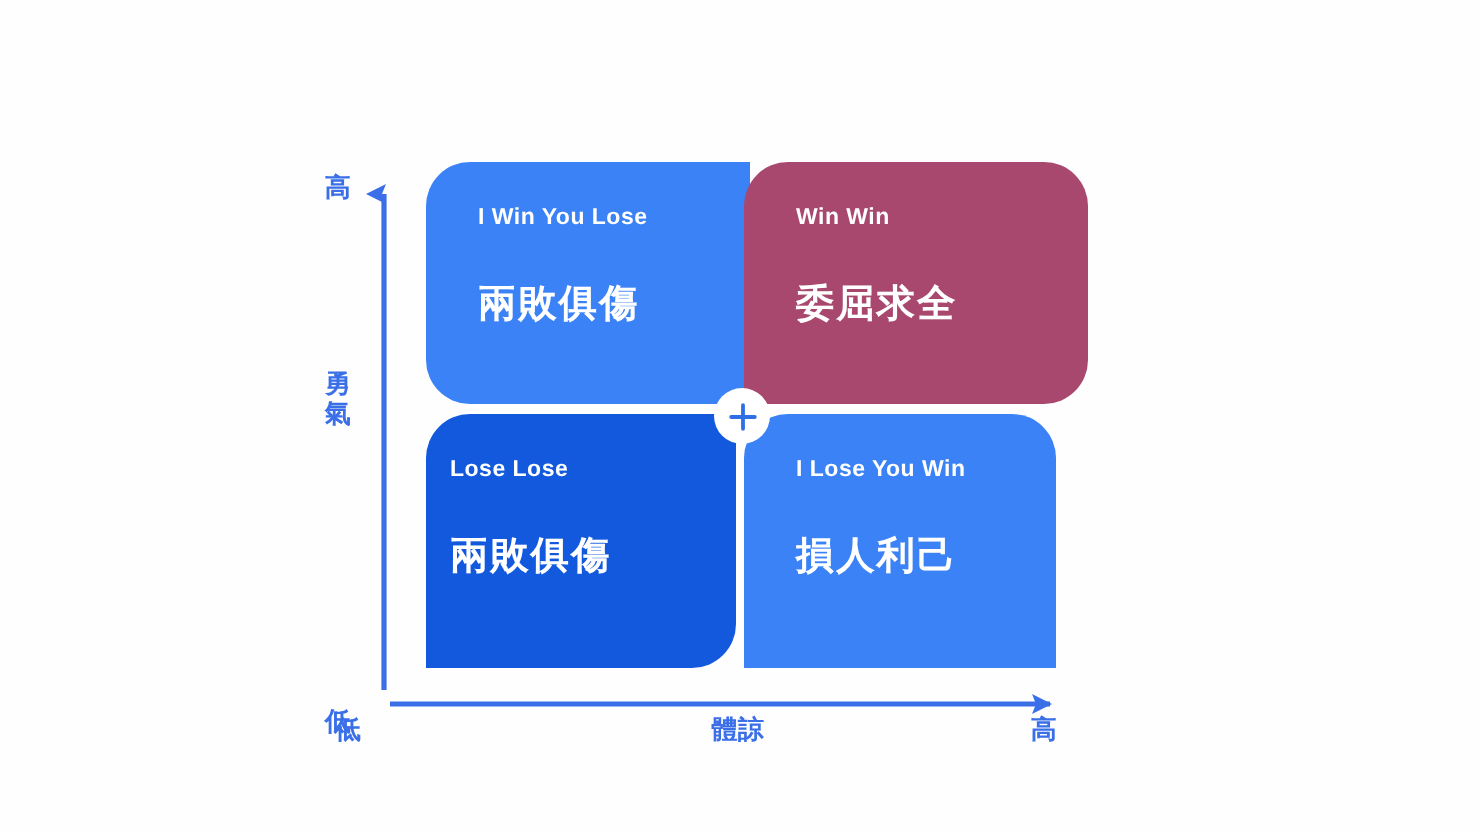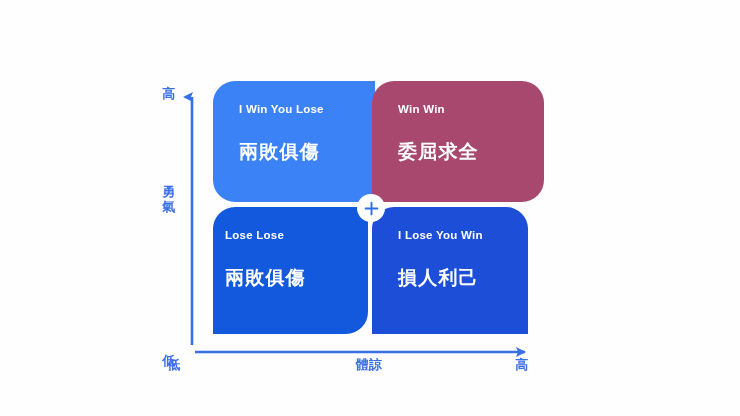--- a/index.html
+++ b/index.html
@@ -66,21 +66,21 @@
   #quad-bl {
     left: 213px;  top: 207px;
     width: 155px; height: 127px;
     background: #1259dd;
     border-radius: 22px 0 22px 0;
     padding-left: 12px;
   }
   #quad-br {
     left: 372px;  top: 207px;
     width: 156px; height: 127px;
-    background: #1d4ed8;
+    background: #3b82f6;
     border-radius: 22px 22px 0 0;
   }
 
   .quad-en {
     color: #ffffff;
     font-size: 11.5px;
     font-weight: 700;
     letter-spacing: 0.25px;
     margin: 0 0 24px 0;
   }

